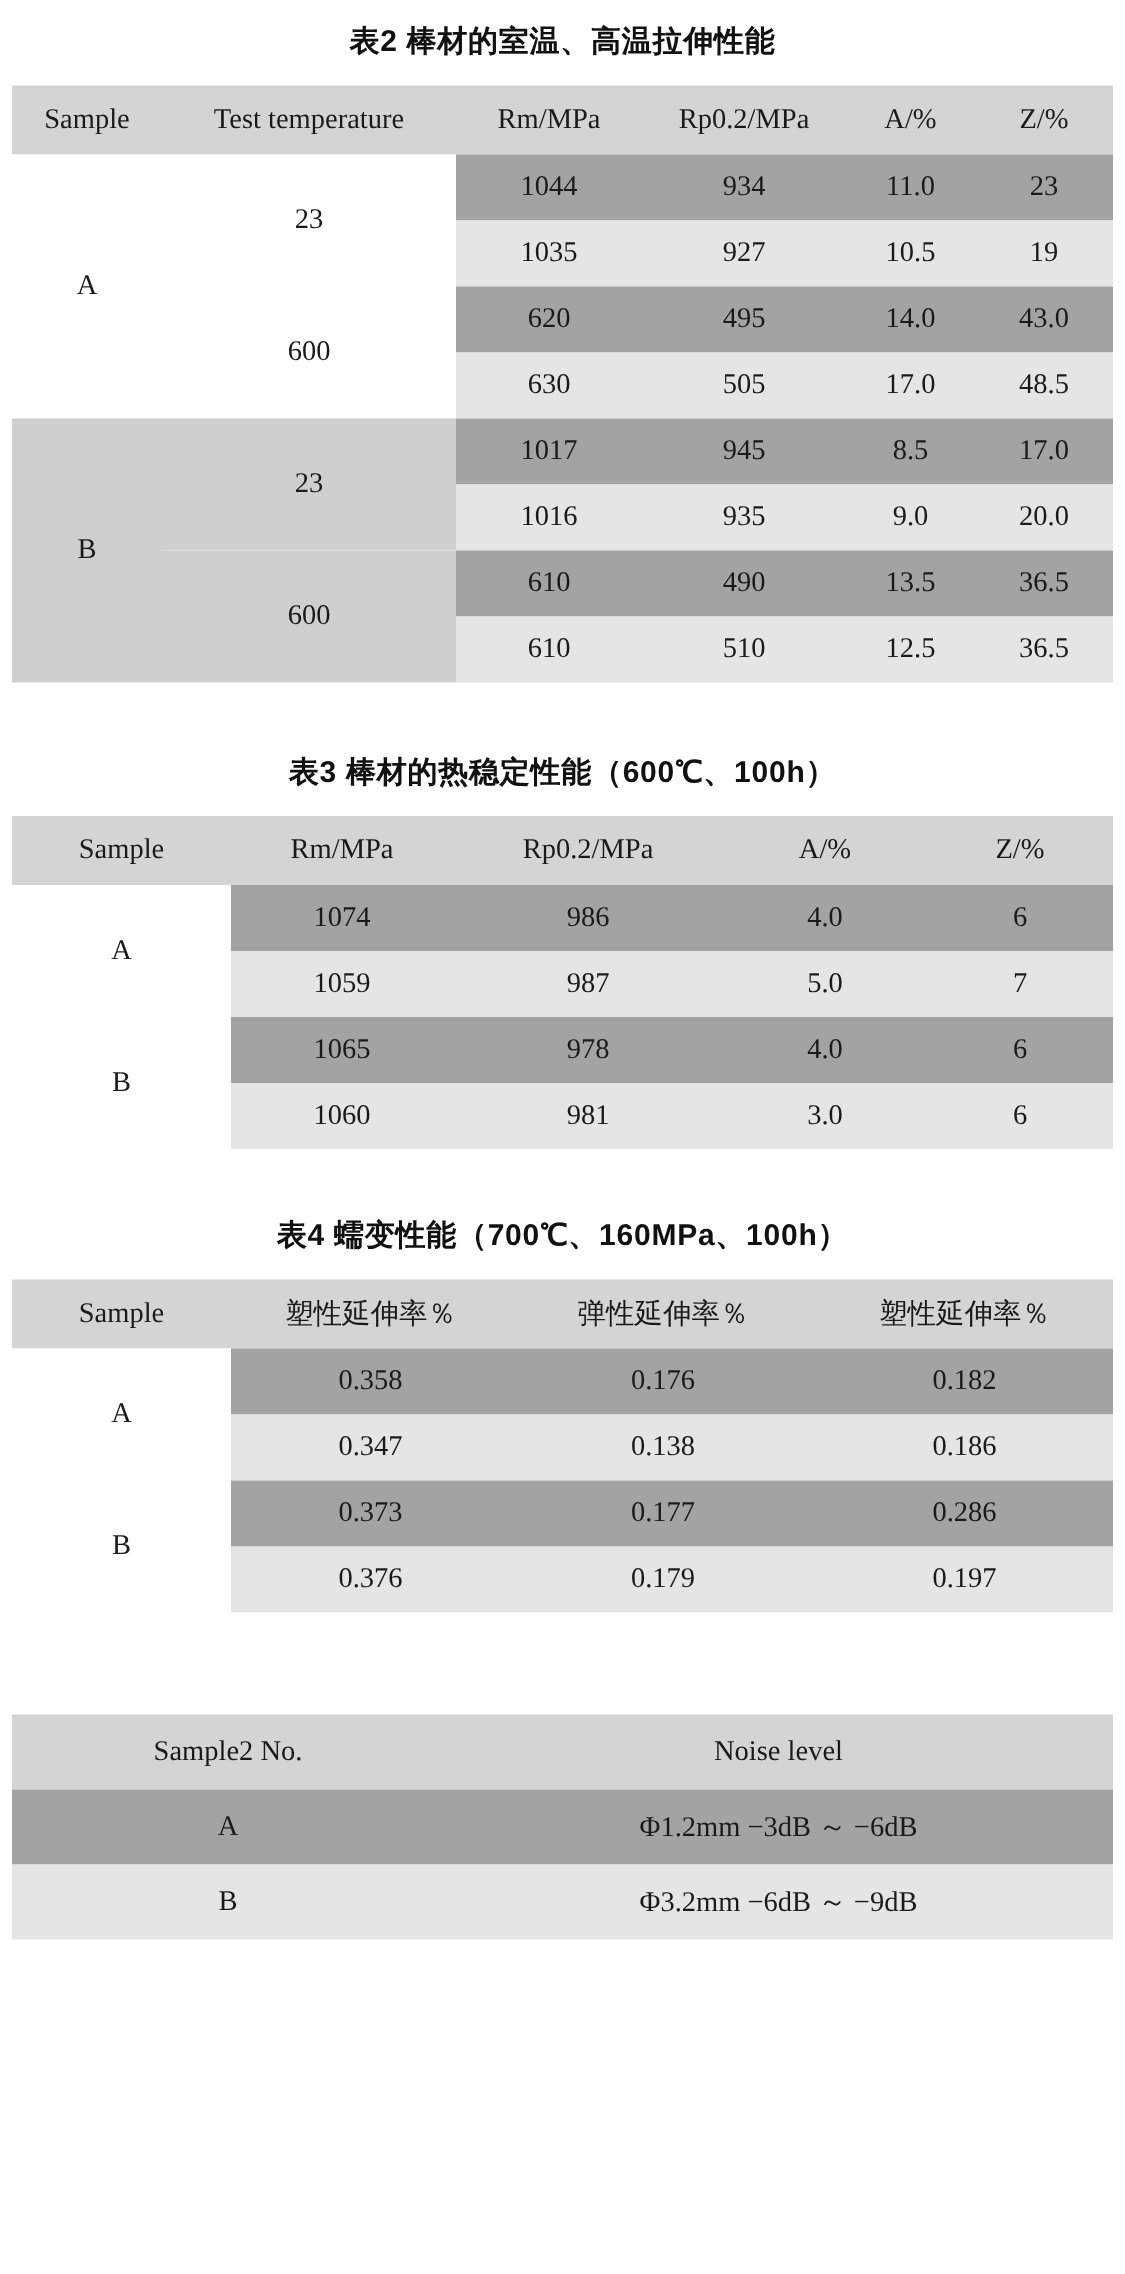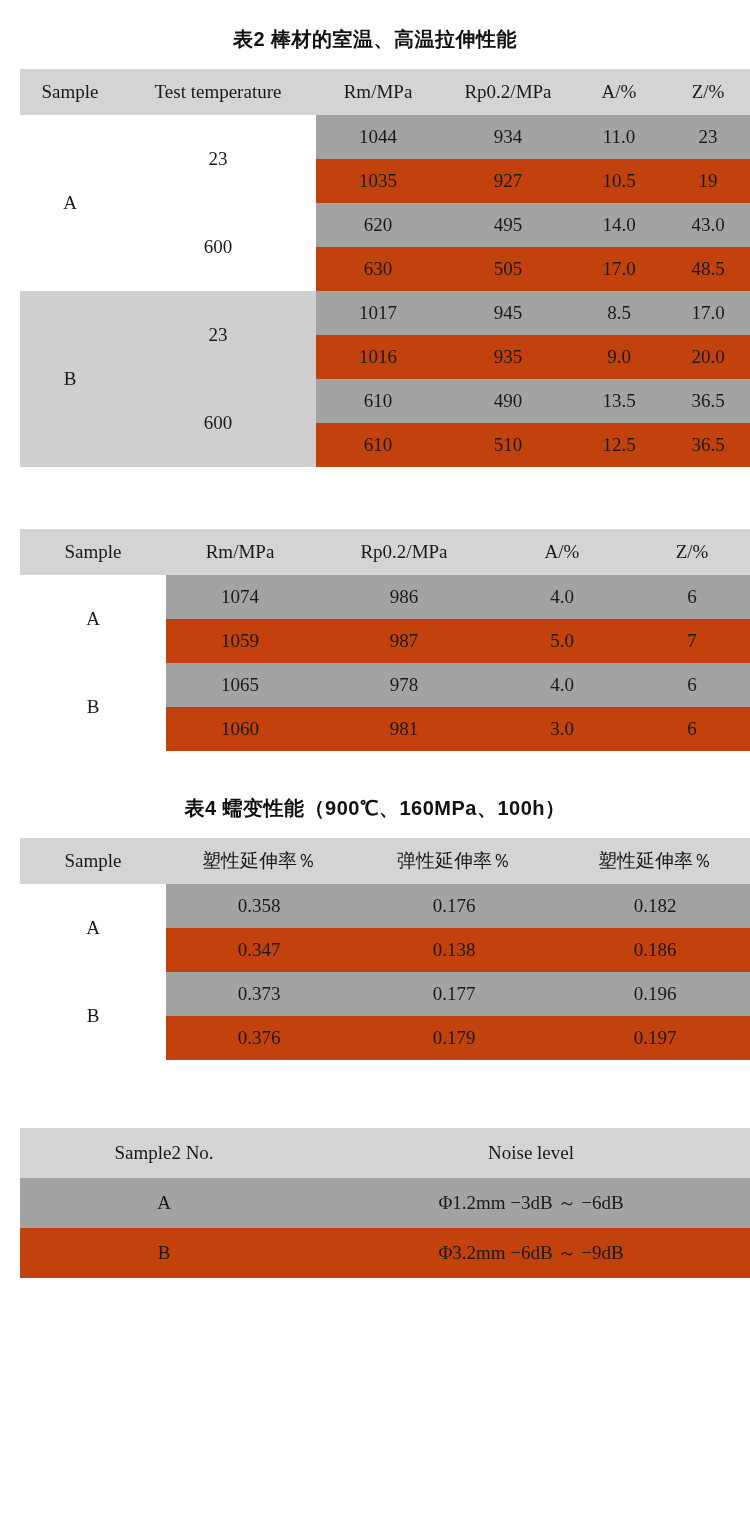--- a/index.html
+++ b/index.html
@@ -10,21 +10,21 @@
   body {
     width: 750px;
     min-height: 1516px;
     font-family: "Liberation Serif", serif;
     color: #1a1a1a;
     -webkit-font-smoothing: antialiased;
   }
   .page {
     width: 750px;
     box-sizing: border-box;
-    padding: 12px;
+    padding: 0;
   }
   .table-block {
     width: 100%;
   }
   .caption {
     text-align: center;
     font-family: "Liberation Sans", sans-serif;
     font-weight: bold;
     font-size: 20px;
     color: #111;
@@ -47,21 +47,21 @@
     padding: 0;
     height: 44px;
     font-family: "Liberation Serif", serif;
   }
   .hdr td {
     background: #d4d4d4;
     height: 46px;
     text-align: center;
   }
   .shade {
-    background: #c2410c;
+    background: #e5e5e5;
   }
   .plain {
     background: #a3a3a3;
   }
   .sample-cell {
     background: #ffffff;
   }
   .sample-cell.sh {
     background: #cfcfcf;
   }
@@ -166,20 +166,23 @@
           <td class="shade">12.5</td>
           <td class="shade">36.5</td>
         </tr>
       </tbody>
     </table>
   </div>
 
   <div class="block-gap-1"></div>
 
   <div class="table-block">
+    <div class="caption">
+      <span class="cap-num">表3</span><span>棒材的热稳定性能（600℃、100h）</span>
+    </div>
     <div class="cap-gap"></div>
     <table>
       <colgroup>
         <col style="width:146px">
         <col style="width:148px">
         <col style="width:180px">
         <col style="width:136px">
         <col style="width:124px">
       </colgroup>
       <tbody>
@@ -217,21 +220,21 @@
           <td class="shade">6</td>
         </tr>
       </tbody>
     </table>
   </div>
 
   <div class="block-gap-2"></div>
 
   <div class="table-block">
     <div class="caption">
-      <span class="cap-num">表4</span><span>蠕变性能（900℃、160MPa、100h）</span>
+      <span class="cap-num">表4</span><span>蠕变性能（700℃、160MPa、100h）</span>
     </div>
     <div class="cap-gap"></div>
     <table>
       <colgroup>
         <col style="width:146px">
         <col style="width:186px">
         <col style="width:204px">
         <col style="width:198px">
       </colgroup>
       <tbody>
@@ -249,21 +252,21 @@
         </tr>
         <tr>
           <td class="shade">0.347</td>
           <td class="shade">0.138</td>
           <td class="shade">0.186</td>
         </tr>
         <tr>
           <td class="sample-cell" rowspan="2">B</td>
           <td class="plain">0.373</td>
           <td class="plain">0.177</td>
-          <td class="plain">0.196</td>
+          <td class="plain">0.286</td>
         </tr>
         <tr>
           <td class="shade">0.376</td>
           <td class="shade">0.179</td>
           <td class="shade">0.197</td>
         </tr>
       </tbody>
     </table>
   </div>
 

